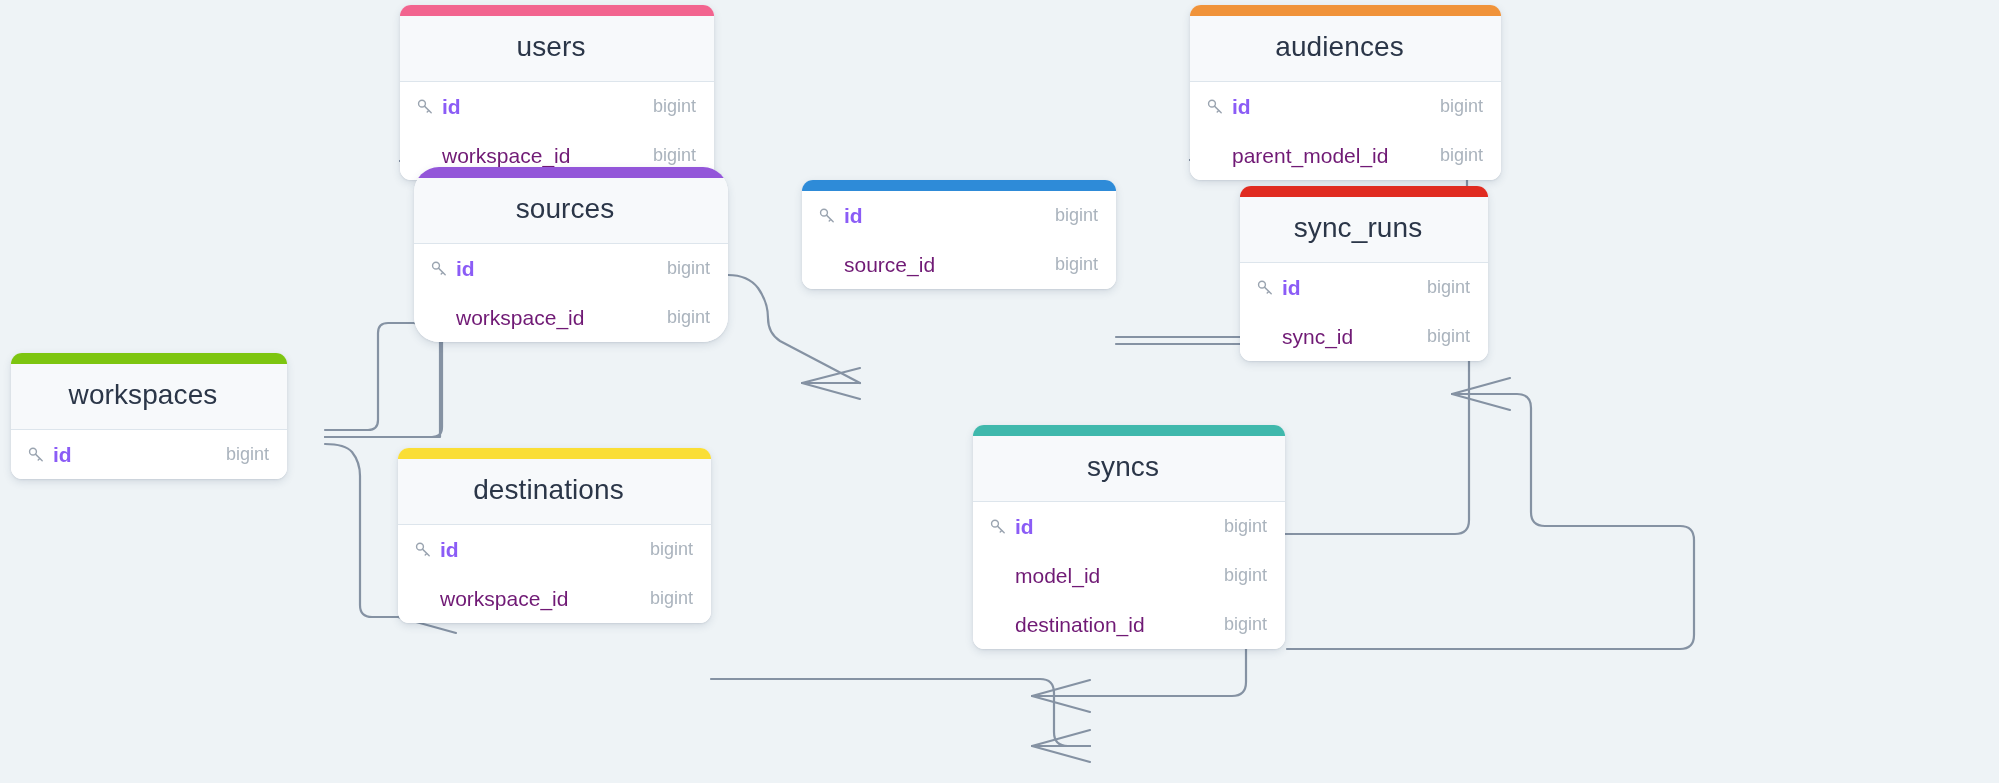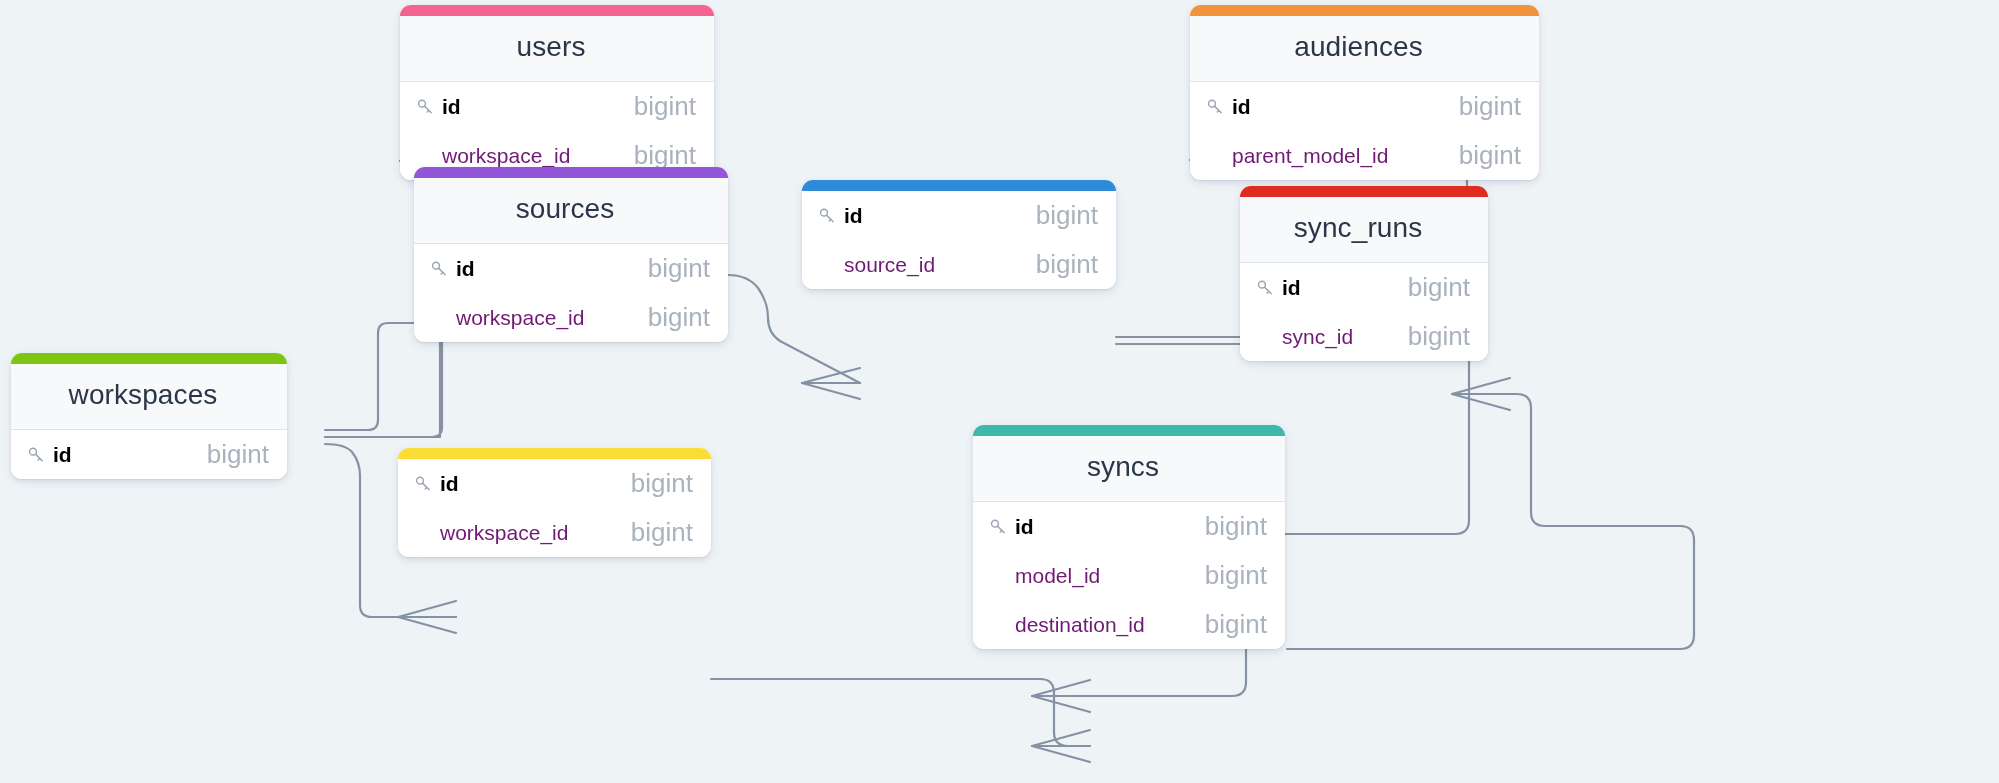--- a/index.html
+++ b/index.html
@@ -76,24 +76,24 @@
   }
   .col-name {
     flex: 1 1 auto;
     font-size: 21px;
     color: #701a75;
     white-space: nowrap;
     overflow: hidden;
   }
   .col-name.pk {
     font-weight: bold;
-    color: #000000;
+    color: #8b5cf6;
   }
   .col-type {
-    font-size: 26px;
+    font-size: 18px;
     color: #aab3bd;
     white-space: nowrap;
     margin-left: 16px;
   }
 </style>
 </head>
 <body>
 
 <div id="canvas">
 
@@ -190,21 +190,21 @@
           </span>
           <span class="col-name pk">id</span>
           <span class="col-type">bigint</span>
         </div>
         <div class="col-row">
           <span class="key-slot"></span>
           <span class="col-name">workspace_id</span>
           <span class="col-type">bigint</span>
         </div>
       </div>
-      <div class="table-node" style="left: 1190px; top: 5px; width: 349px;">
+      <div class="table-node" style="left: 1190px; top: 5px; width: 311px;">
         <div class="accent-bar" style="background: rgb(240, 147, 58);"></div>
         <div class="table-title">audiences</div>
         <div class="col-row">
           <span class="key-slot">
             <svg width="19" height="19" viewBox="0 0 20 20" aria-hidden="true">
               <g fill="none" stroke="#9aa4b0" stroke-width="1.5" stroke-linecap="round" stroke-linejoin="round">
                 <circle cx="6.3" cy="7" r="3.6"></circle>
                 <path d="M8.9 9.6 L16 16.6"></path>
                 <path d="M13.4 14.2 L11.8 15.8"></path>
               </g>
@@ -212,21 +212,21 @@
           </span>
           <span class="col-name pk">id</span>
           <span class="col-type">bigint</span>
         </div>
         <div class="col-row">
           <span class="key-slot"></span>
           <span class="col-name">parent_model_id</span>
           <span class="col-type">bigint</span>
         </div>
       </div>
-      <div class="table-node" style="left: 414px; top: 167px; width: 314px;">
+      <div class="table-node" style="left: 414px; top: 167px; width: 314px; border-radius: 25px;">
         <div class="accent-bar" style="background: rgb(147, 86, 217);"></div>
         <div class="table-title">sources</div>
         <div class="col-row">
           <span class="key-slot">
             <svg width="19" height="19" viewBox="0 0 20 20" aria-hidden="true">
               <g fill="none" stroke="#9aa4b0" stroke-width="1.5" stroke-linecap="round" stroke-linejoin="round">
                 <circle cx="6.3" cy="7" r="3.6"></circle>
                 <path d="M8.9 9.6 L16 16.6"></path>
                 <path d="M13.4 14.2 L11.8 15.8"></path>
               </g>
@@ -296,20 +296,21 @@
                 <path d="M13.4 14.2 L11.8 15.8"></path>
               </g>
             </svg>
           </span>
           <span class="col-name pk">id</span>
           <span class="col-type">bigint</span>
         </div>
       </div>
       <div class="table-node" style="left: 398px; top: 448px; width: 313px;">
         <div class="accent-bar" style="background: rgb(250, 222, 53);"></div>
+        <div class="table-title">destinations</div>
         <div class="col-row">
           <span class="key-slot">
             <svg width="19" height="19" viewBox="0 0 20 20" aria-hidden="true">
               <g fill="none" stroke="#9aa4b0" stroke-width="1.5" stroke-linecap="round" stroke-linejoin="round">
                 <circle cx="6.3" cy="7" r="3.6"></circle>
                 <path d="M8.9 9.6 L16 16.6"></path>
                 <path d="M13.4 14.2 L11.8 15.8"></path>
               </g>
             </svg>
           </span>

